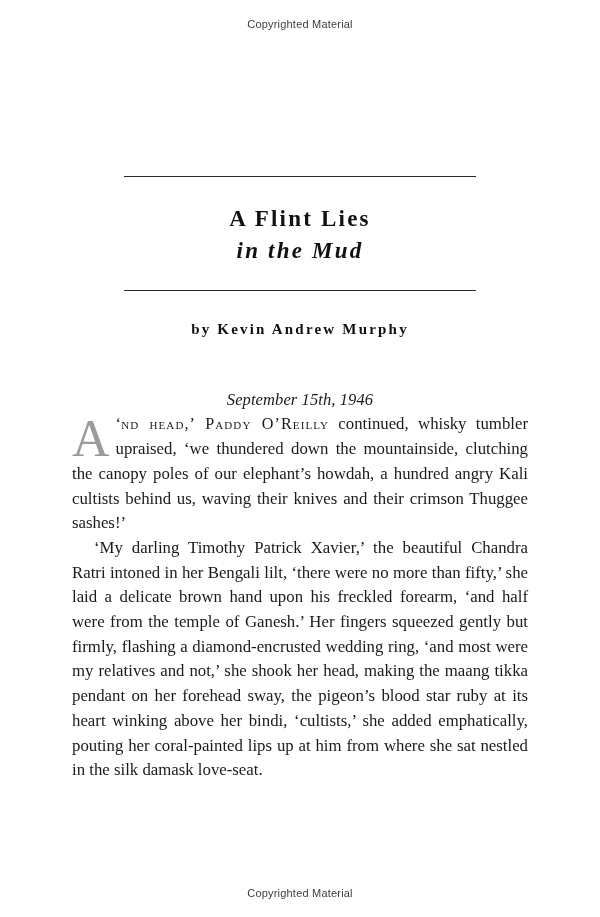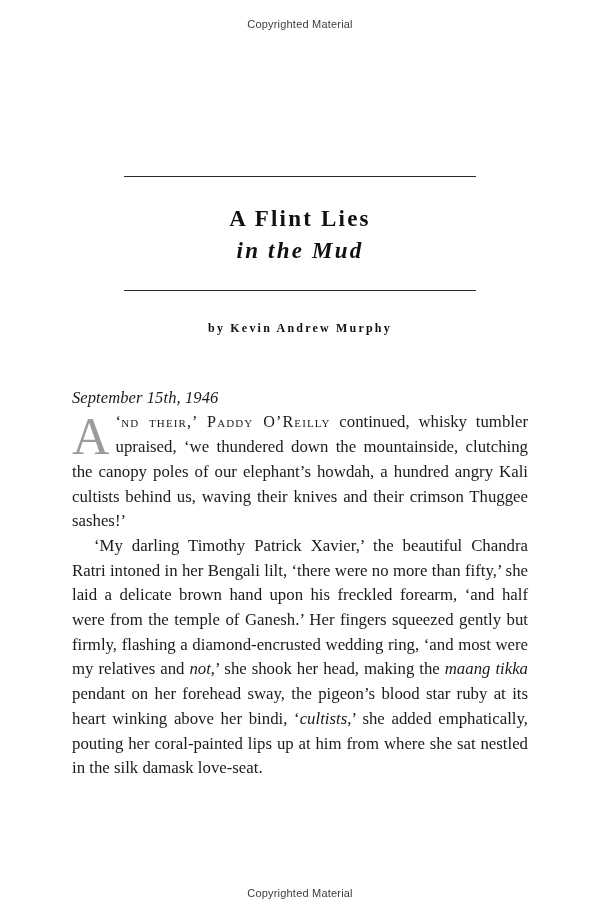--- a/index.html
+++ b/index.html
@@ -60,31 +60,32 @@
     line-height: 1.38;
     color: #111111;
     margin: 0;
   }
   .story-title .line2 { display: block; font-style: italic; }
 
   .byline {
     text-align: center;
     font-family: "Liberation Serif", serif;
     font-weight: bold;
-    font-size: 12px;
+    font-size: 15px;
     letter-spacing: 2.2px;
     color: #111111;
     margin: 0 0 52px 0;
   }
 
   .dateline {
     font-style: italic;
     font-size: 16.5px;
     margin: 0 0 2px 0;
     letter-spacing: 0.1px;
+    text-align: center;
   }
 
   .body-text p {
     margin: 0;
     font-size: 16.8px;
     line-height: 1.47;
     text-align: justify;
     text-justify: inter-word;
     hyphens: auto;
   }
@@ -102,21 +103,21 @@
     line-height: 0.82;
     color: #9b9b9b;
     padding: 4px 6px 0 0;
     margin-top: 2px;
   }
   .smallcaps {
     font-variant: small-caps;
     letter-spacing: 1.1px;
     font-size: 16.2px;
   }
-  .ital { font-style: italic; }
+  .ital { }
 </style>
 </head>
 <body>
 
 <div class="page">
 
   <div class="watermark watermark-top">Copyrighted Material</div>
 
   <div class="content">
 
@@ -129,21 +130,21 @@
 
     <hr class="rule rule-bottom">
 
     <div class="byline">by Kevin Andrew Murphy</div>
 
     <div class="dateline">September 15th, 1946</div>
 
     <div class="body-text">
 
       <p class="first-para">
-        <span class="dropcap">A</span><span>‘</span><span class="smallcaps">nd their,’ Paddy O’Reilly</span><span> continued, whisky tumbler upraised, ‘we thundered down the mountainside, clutching the canopy poles of our elephant’s howdah, a hundred angry Kali cultists behind us, waving their knives and their crimson Thuggee sashes!’</span>
+        <span class="dropcap">A</span><span>‘</span><span class="smallcaps">nd head,’ Paddy O’Reilly</span><span> continued, whisky tumbler upraised, ‘we thundered down the mountainside, clutching the canopy poles of our elephant’s howdah, a hundred angry Kali cultists behind us, waving their knives and their crimson Thuggee sashes!’</span>
       </p>
 
       <p class="indent"><span>‘My darling Timothy Patrick Xavier,’ the beautiful Chandra Ratri intoned in her Bengali lilt, ‘there were no more than fifty,’ she laid a delicate brown hand upon his freckled forearm, ‘and half were from the temple of Ganesh.’ Her fingers squeezed gently but firmly, flashing a diamond-encrusted wedding ring, ‘and most were my relatives and </span><span class="ital">not</span><span>,’ she shook her head, making the </span><span class="ital">maang tikka</span><span> pendant on her forehead sway, the pigeon’s blood star ruby at its heart winking above her bindi, ‘</span><span class="ital">cultists</span><span>,’ she added emphatically, pouting her coral-painted lips up at him from where she sat nestled in the silk damask love-seat.</span></p>
 
 
     </div>
   </div>
 
   <div class="watermark watermark-bottom">Copyrighted Material</div>
 

